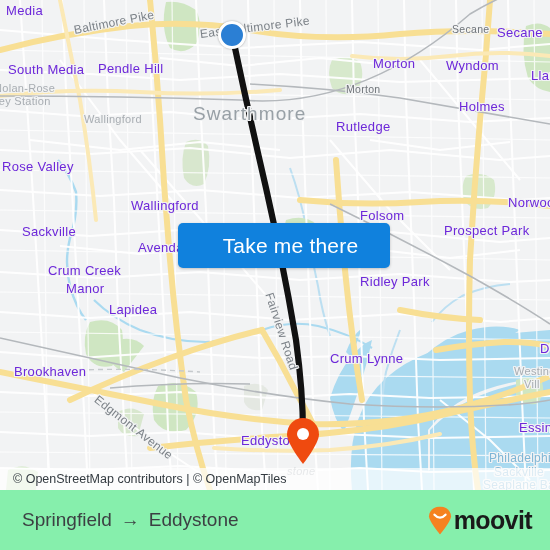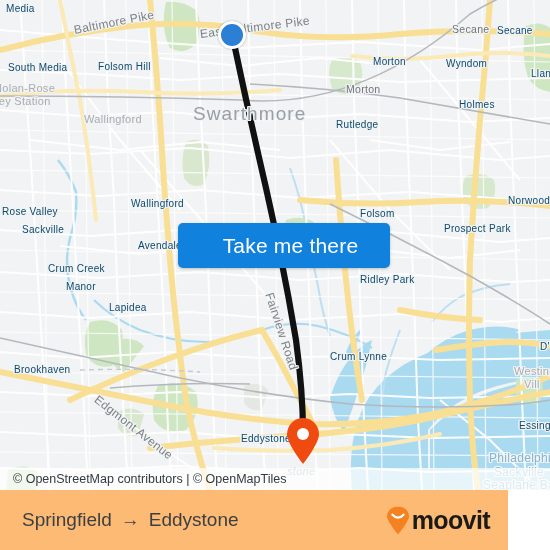--- a/index.html
+++ b/index.html
@@ -20,21 +20,21 @@
     color:#9aa0a6;
     font-family:"Liberation Sans", sans-serif;
     white-space:nowrap;
     line-height:1;
     letter-spacing:.3px;
     pointer-events:none;
     text-shadow:
       -1.2px 0 #f2f3f4, 1.2px 0 #f2f3f4, 0 -1.2px #f2f3f4, 0 1.2px #f2f3f4,
       -1px -1px #f2f3f4, 1px -1px #f2f3f4, -1px 1px #f2f3f4, 1px 1px #f2f3f4;
   }
-  .lbl.place{font-size:10px;color:#0c4a6e;}
+  .lbl.place{font-size:13px;color:#6d28d9;}
   .lbl.place-lg{font-size:19px;color:#98a0a6;letter-spacing:1.1px;}
   .lbl.place-sm{font-size:11px;color:#a8adb2;}
   .lbl.station{font-size:10.5px;color:#6f7479;}
   .lbl.water{font-size:12px;color:#7fb6d6;}
   .lbl.road{font-size:12px;color:#7c8288;font-weight:400;}
   .lbl.rot-bp{transform:rotate(-11deg);transform-origin:left center;}
   .lbl.rot-ea{transform:rotate(38deg);transform-origin:left center;}
   .lbl.rot-fv{transform:rotate(72deg);transform-origin:left center;}
   .lbl.rot-ebp{transform:rotate(-7deg);transform-origin:left center;}
 
@@ -65,22 +65,22 @@
     position:absolute;left:0;bottom:0;width:550px;height:22px;
     display:flex;align-items:center;
     background:rgba(255,255,255,.72);
     font-size:12.5px;color:#333a40;
     padding-left:13px;box-sizing:border-box;
     font-family:"Liberation Sans", sans-serif;
   }
 
   
   .footer{
-    position:absolute;left:0;top:490px;width:508px;height:60px;
-    background:#fdba74;display:flex;align-items:center;
+    position:absolute;left:0;top:490px;width:550px;height:60px;
+    background:#86efac;display:flex;align-items:center;
   }
   .route-text{
     position:absolute;left:22px;top:50%;transform:translateY(-50%);
     font-size:19px;color:#3c4043;white-space:nowrap;
     font-family:"Liberation Sans", sans-serif;
   }
   .route-text .arrow{margin:0 9px;color:#3c4043;font-size:19px;}
   .brand{
     position:absolute;right:18px;top:50%;transform:translateY(-50%);
     display:flex;align-items:center;
@@ -237,34 +237,34 @@
 
         <path d="M232,34 Q248,110 266,188 Q284,268 296,340 Q303,392 303,433" stroke="#111111" stroke-width="6.2" fill="none" stroke-linecap="round"></path>
       </g>
     </svg>
 
     <div id="map-labels">
         <div class="lbl place" style="left: 6px; top: 4px;">Media</div>
         <div class="lbl road rot-bp" style="left: 74px; top: 24px;">Baltimore Pike</div>
         <div class="lbl road rot-ebp" style="left: 200px; top: 28px;">East Baltimore Pike</div>
         <div class="lbl place" style="left: 8px; top: 63px;">South Media</div>
-        <div class="lbl place" style="left: 98px; top: 62px;">Folsom Hill</div>
+        <div class="lbl place" style="left: 98px; top: 62px;">Pendle Hill</div>
         <div class="lbl place-sm" style="left: -6px; top: 83px;">Nolan-Rose</div>
         <div class="lbl place-sm" style="left: -4px; top: 96px;">ley Station</div>
         <div class="lbl place-sm" style="left: 84px; top: 114px;">Wallingford</div>
         <div class="lbl place-lg" style="left: 193px; top: 104px;">Swarthmore</div>
         <div class="lbl station" style="left: 452px; top: 24px;">Secane</div>
         <div class="lbl place" style="left: 497px; top: 26px;">Secane</div>
         <div class="lbl place" style="left: 373px; top: 57px;">Morton</div>
         <div class="lbl station" style="left: 346px; top: 84px;">Morton</div>
         <div class="lbl place" style="left: 446px; top: 59px;">Wyndom</div>
         <div class="lbl place" style="left: 459px; top: 100px;">Holmes</div>
         <div class="lbl place" style="left: 531px; top: 69px;">Llan</div>
         <div class="lbl place" style="left: 336px; top: 120px;">Rutledge</div>
-        <div class="lbl place" style="left: 2px; top: 160px; margin-top: 47px;">Rose Valley</div>
+        <div class="lbl place" style="left: 2px; top: 160px;">Rose Valley</div>
         <div class="lbl place" style="left: 131px; top: 199px;">Wallingford</div>
         <div class="lbl place" style="left: 22px; top: 225px;">Sackville</div>
         <div class="lbl place" style="left: 138px; top: 241px;">Avendale</div>
         <div class="lbl place" style="left: 360px; top: 209px;">Folsom</div>
         <div class="lbl place" style="left: 444px; top: 224px;">Prospect Park</div>
         <div class="lbl place" style="left: 508px; top: 196px;">Norwood</div>
         <div class="lbl place" style="left: 48px; top: 264px;">Crum Creek</div>
         <div class="lbl place" style="left: 66px; top: 282px;">Manor</div>
         <div class="lbl place" style="left: 360px; top: 275px;">Ridley Park</div>
         <div class="lbl place" style="left: 109px; top: 303px;">Lapidea</div>

